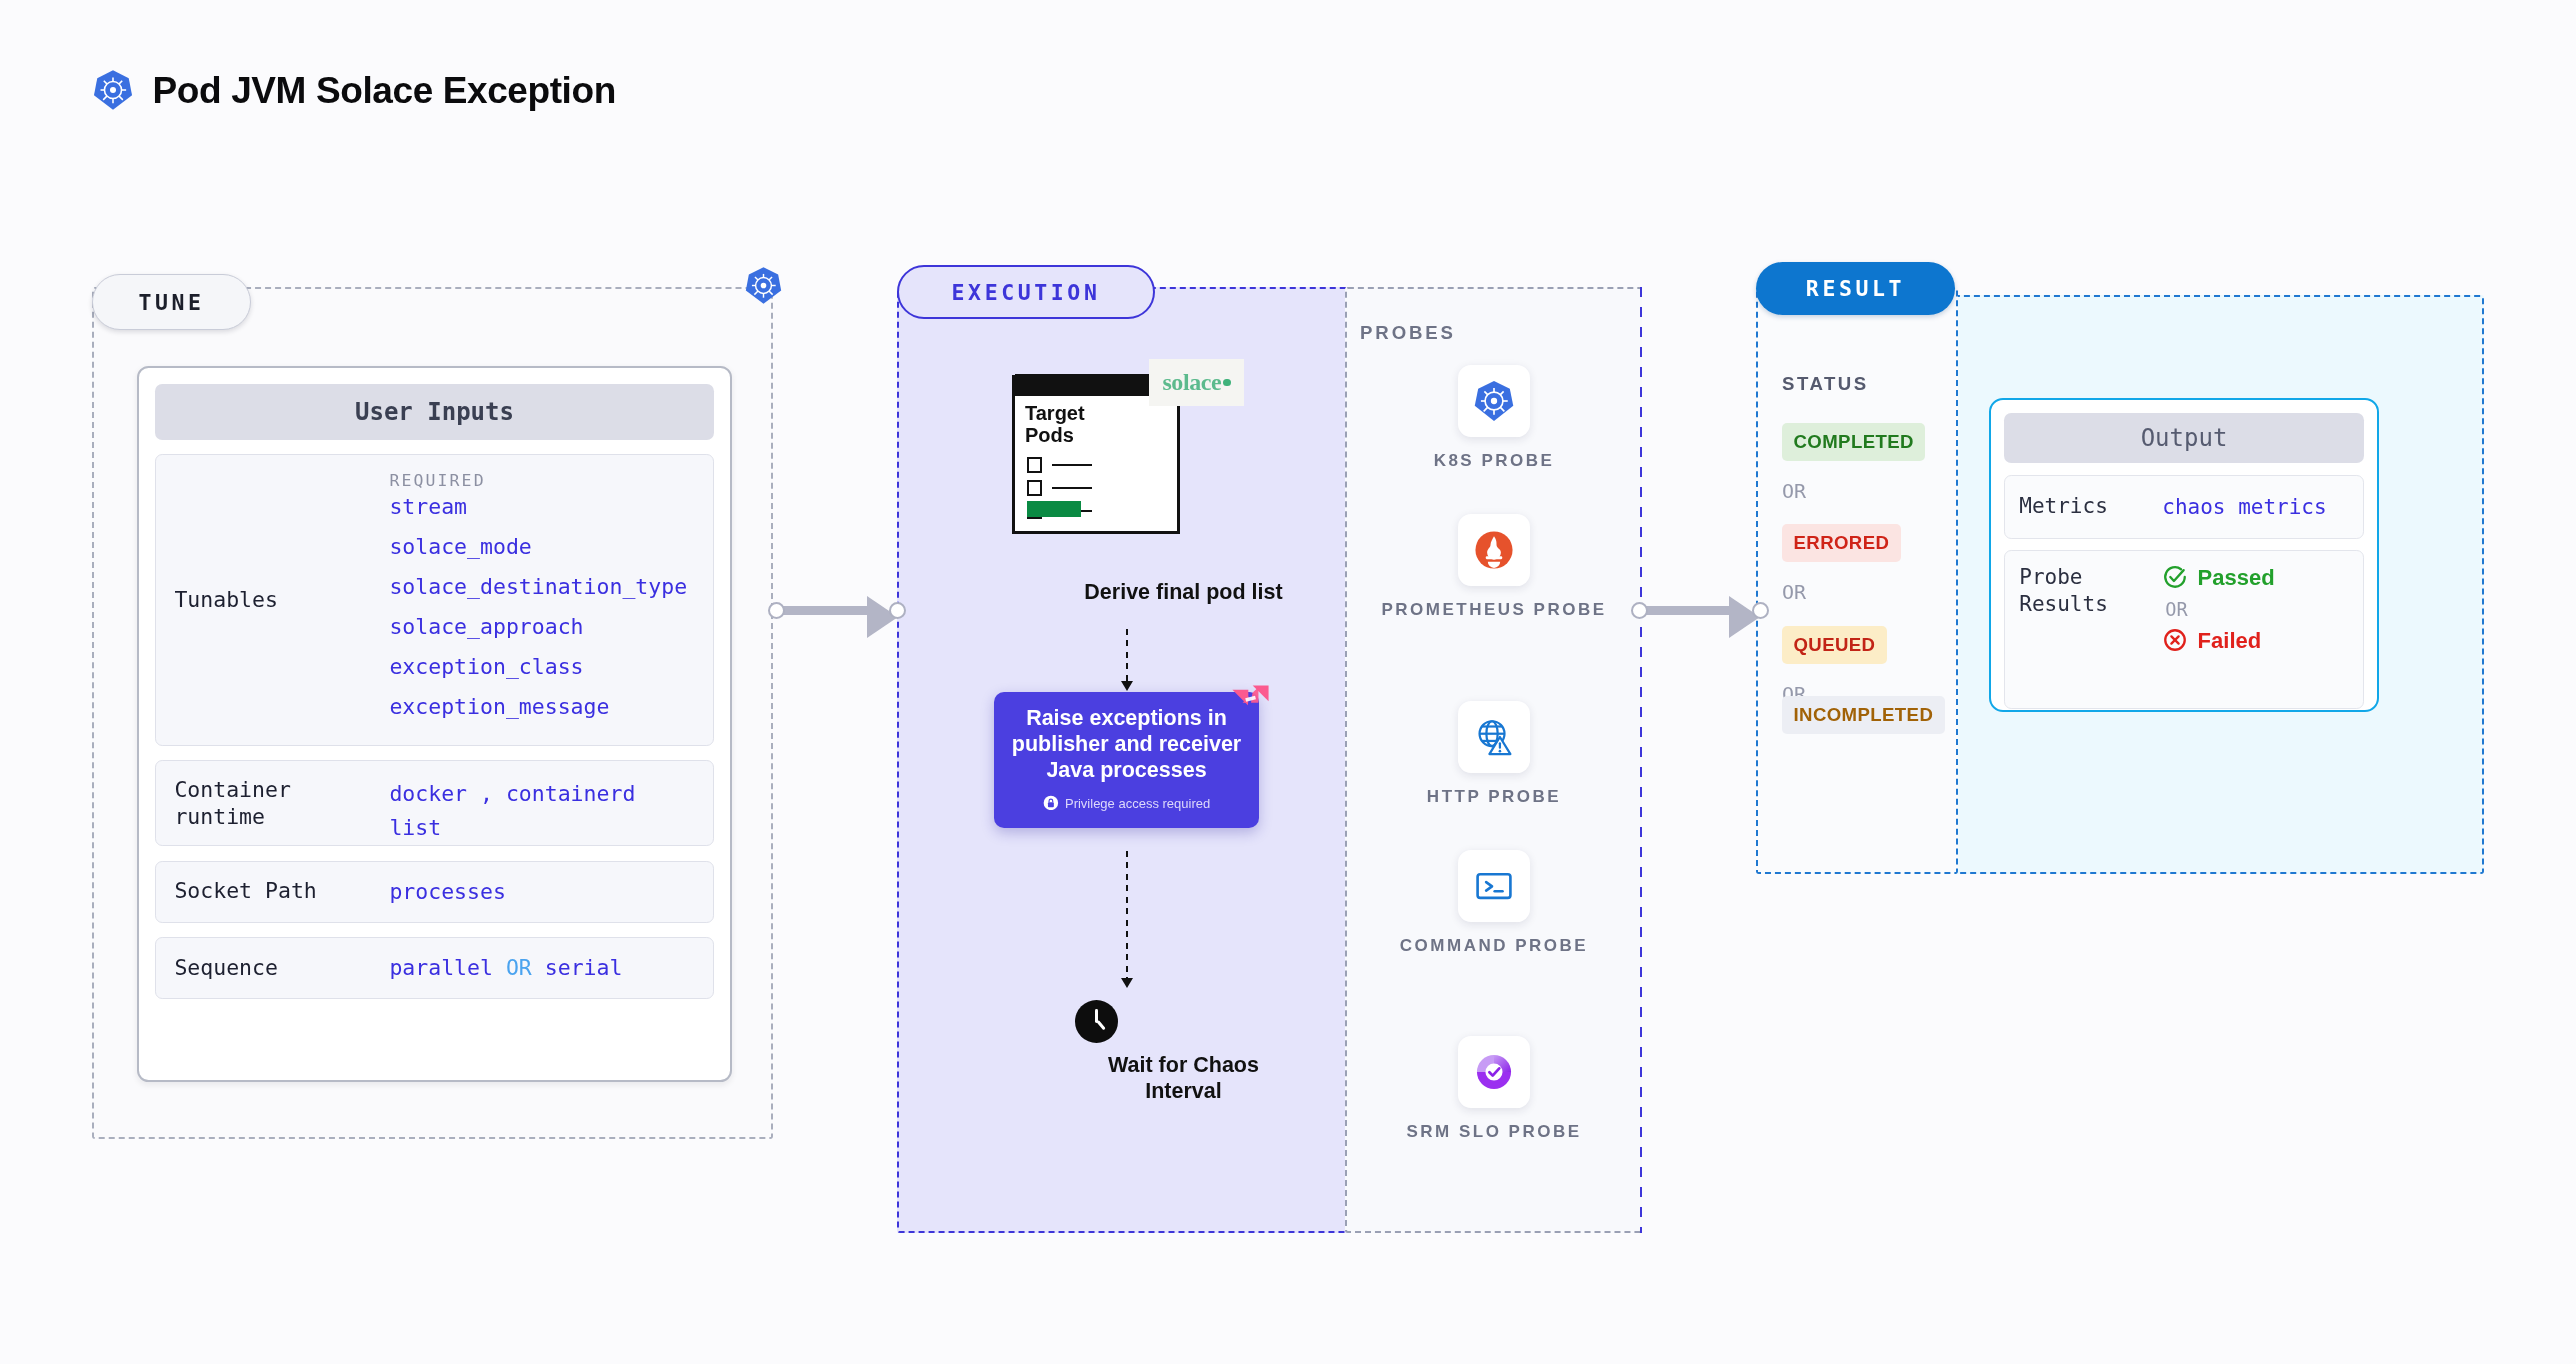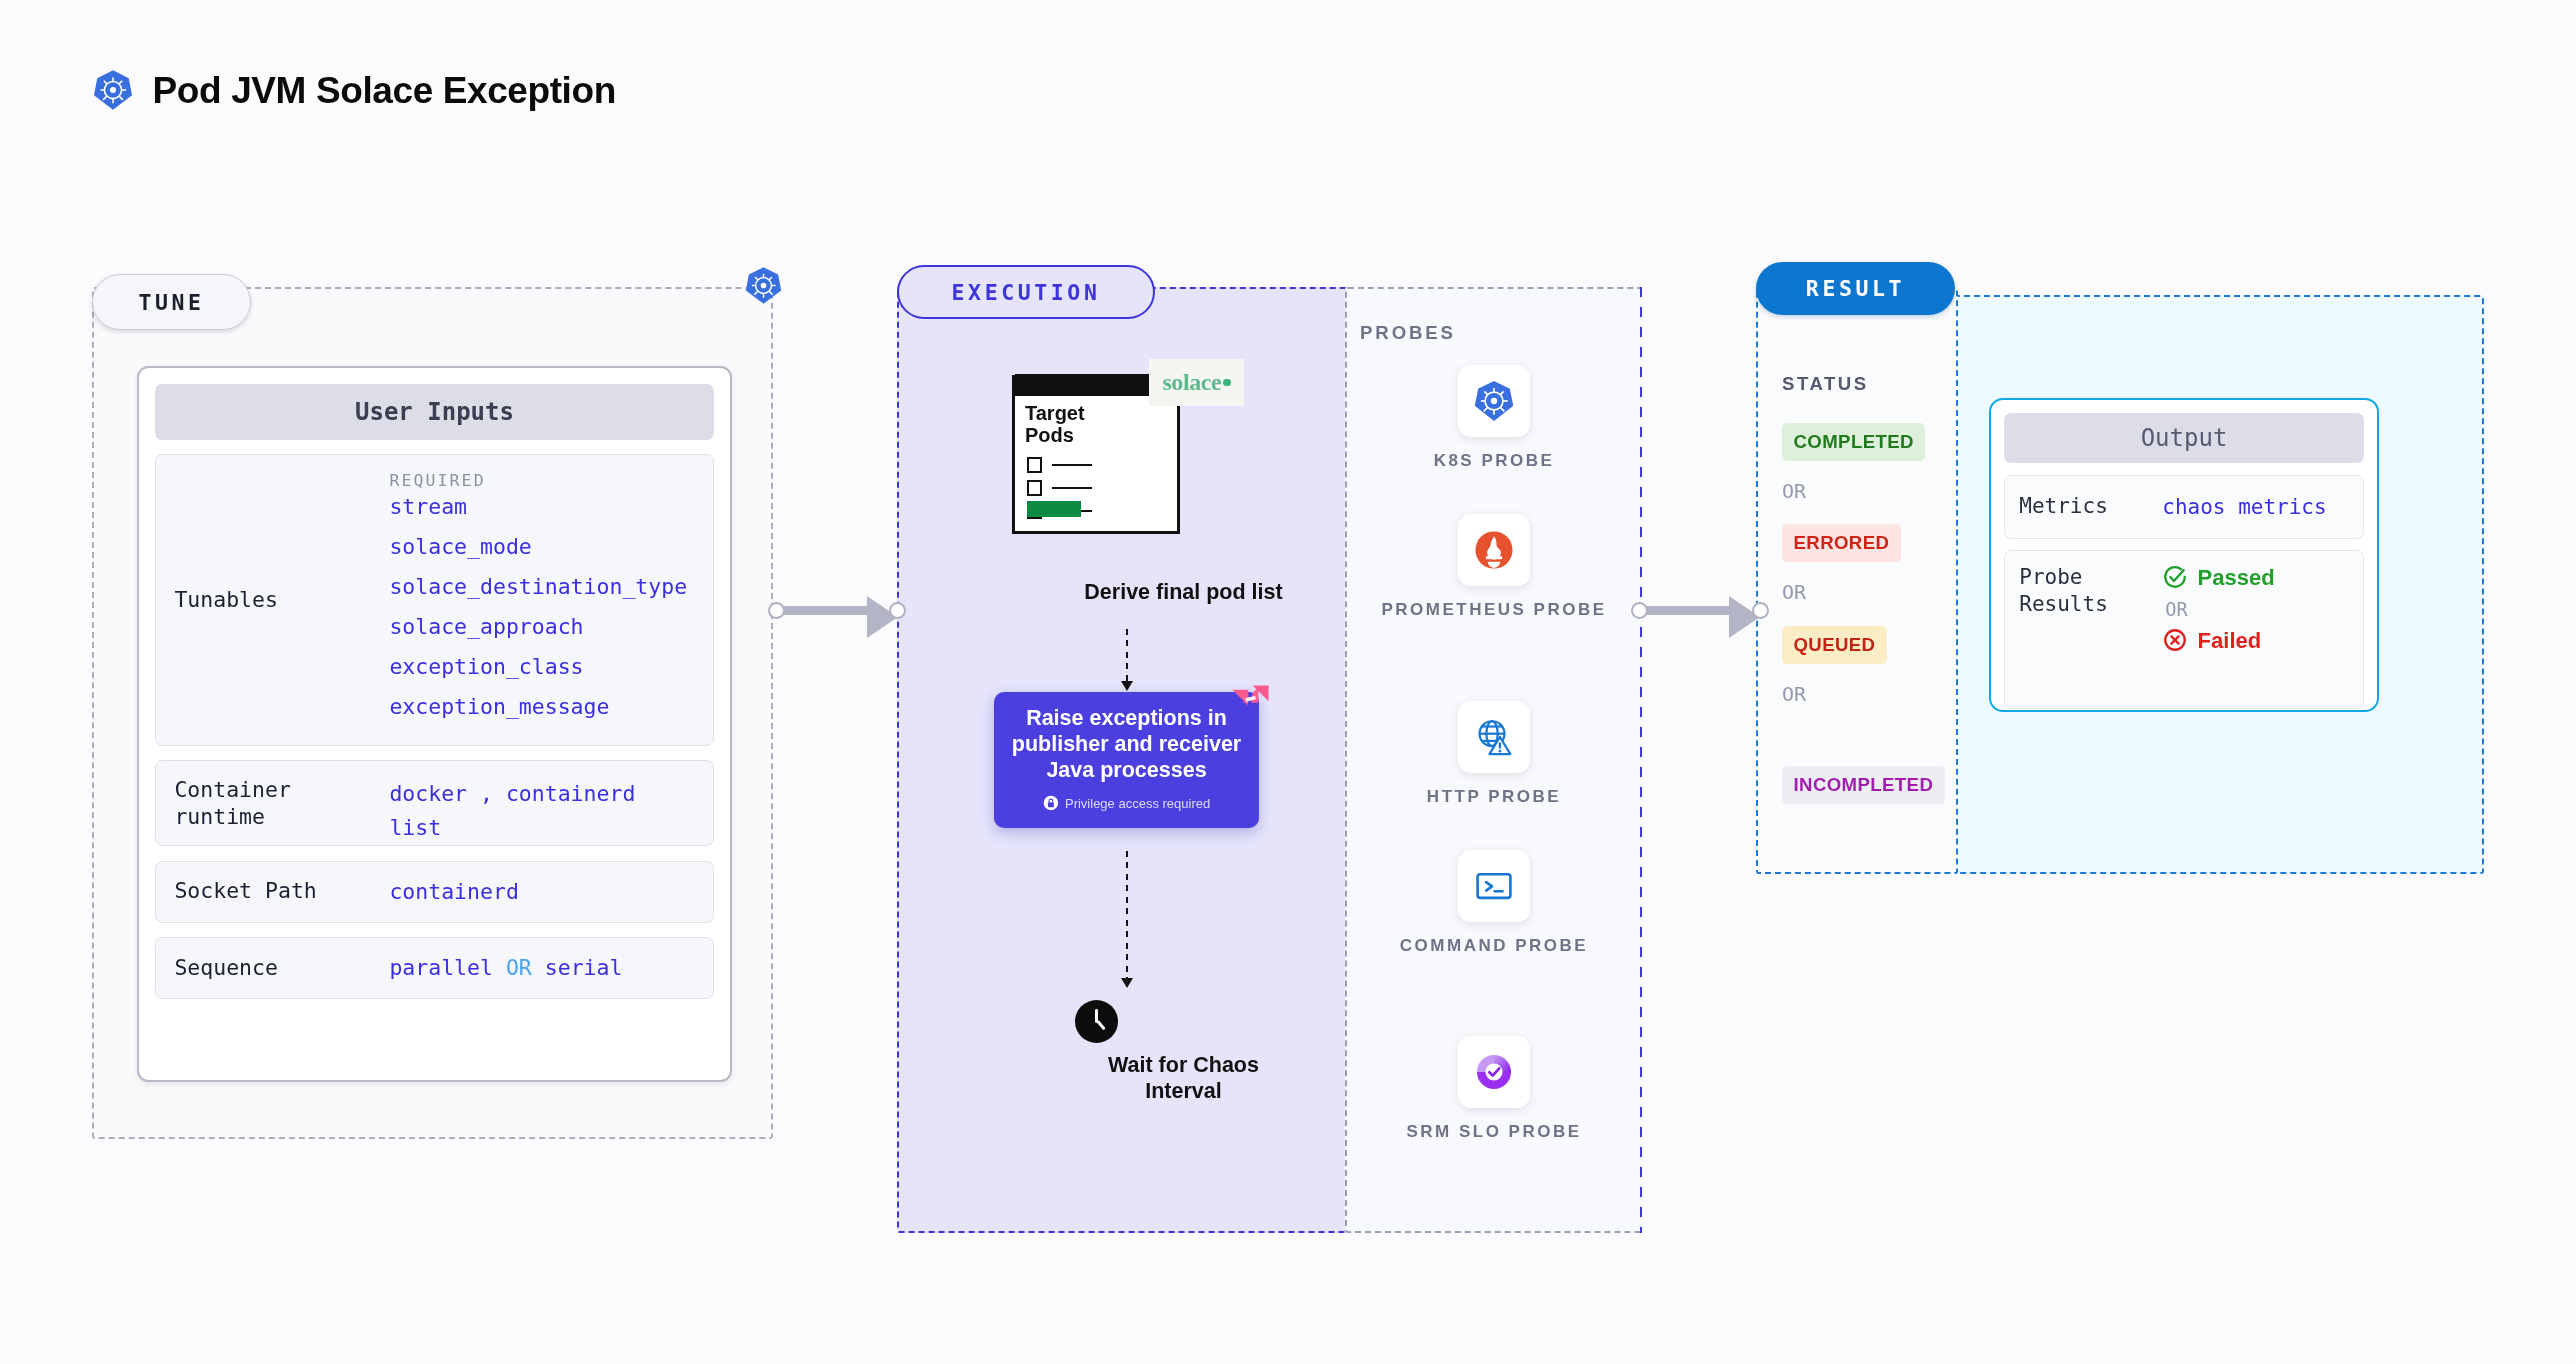--- a/index.html
+++ b/index.html
@@ -405,21 +405,21 @@
       <div class="sub-key" style="align-items:flex-start;">Container runtime</div>
       <div class="sub-vals">
         <div class="val">docker , containerd</div>
         <div class="val">list</div>
       </div>
     </div>
 
     <div class="sub-box" style="height:62px;align-items:center;">
       <div class="sub-key">Socket Path</div>
       <div class="sub-vals">
-        <div class="val">containerd</div>
+        <div class="val">processes</div>
       </div>
     </div>
 
     <div class="sub-box" style="height:62px;align-items:center;">
       <div class="sub-key">Sequence</div>
       <div class="sub-vals">
         <div class="val"><span>parallel</span> <span class="or">OR</span> <span>serial</span></div>
       </div>
     </div>
   </div>
@@ -609,21 +609,21 @@
 <div class="panel" id="result-panel"></div>
 <div class="panel-chip" id="result-chip">RESULT</div>
 
 <div id="status-label">STATUS</div>
 <div class="status-badge" style="top:423px; background:#deefdb; color:#217a1e;">COMPLETED</div>
 <div class="or-text" style="top:479px;">OR</div>
 <div class="status-badge" style="top:524px; background:#fbe4e2; color:#cf2418;">ERRORED</div>
 <div class="or-text" style="top:580px;">OR</div>
 <div class="status-badge" style="top:626px; background:#fcedc7; color:#c22416;">QUEUED</div>
 <div class="or-text" style="top:682px;">OR</div>
-<div class="status-badge" style="top:766px; background:#eceef4; color:#a21caf;">INCOMPLETED</div>
+<div class="status-badge" style="top:696px; background:#eceef4; color:#a16207;">INCOMPLETED</div>
 
 <div id="output-card">
   <div id="output-header">Output</div>
 
   <div class="out-row" style="height:64px; align-items:center;">
     <div class="out-key">Metrics</div>
     <div class="out-val">chaos metrics</div>
   </div>
 
   <div class="out-row" style="height:159px;">

